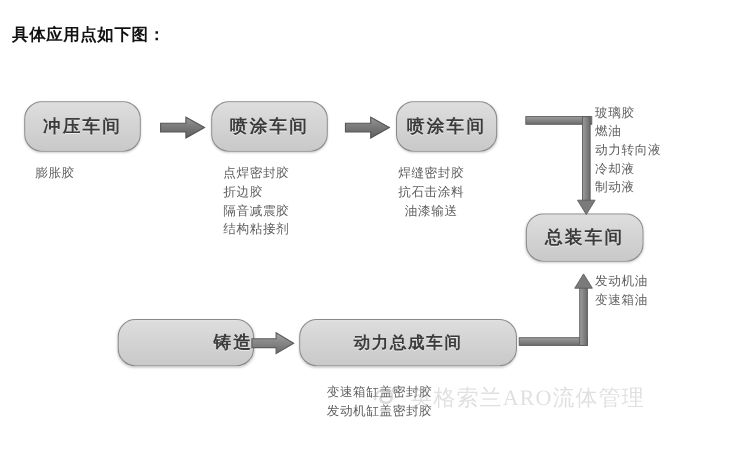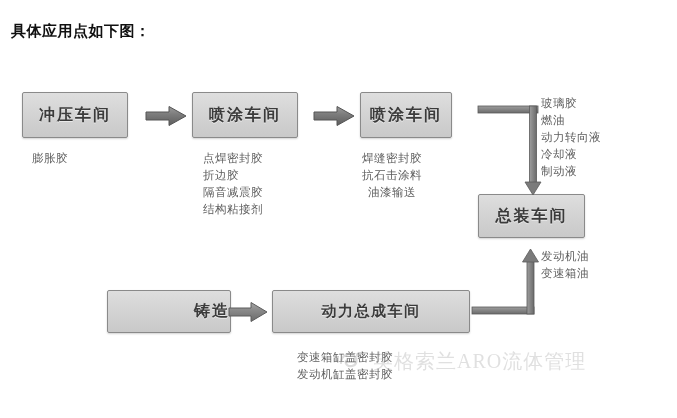--- a/index.html
+++ b/index.html
@@ -29,21 +29,21 @@
     color: #111111;
     letter-spacing: 0.5px;
     white-space: nowrap;
   }
 
   
   .node {
     position: absolute;
     box-sizing: border-box;
     border: 1.6px solid #8a8a8a;
-    border-radius: 2px;
+    border-radius: 16px;
     background: linear-gradient(180deg, #dedede 0%, #d4d4d4 45%, #c9c9c9 100%);
     box-shadow: 0 1px 2px rgba(0,0,0,0.18);
     display: flex;
     align-items: center;
     justify-content: center;
   }
   .node-label {
     font-size: 16px;
     font-weight: bold;
     color: #3b3b3b;

